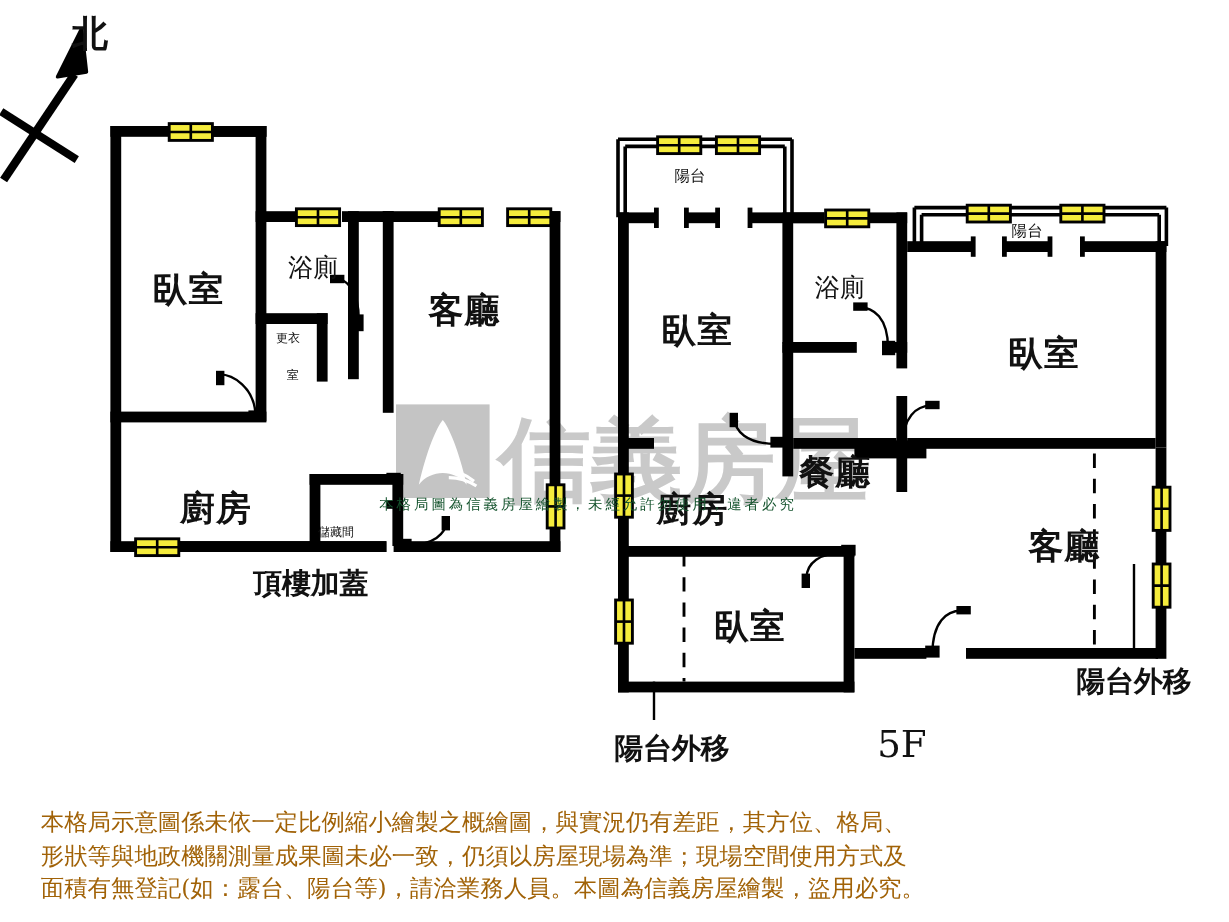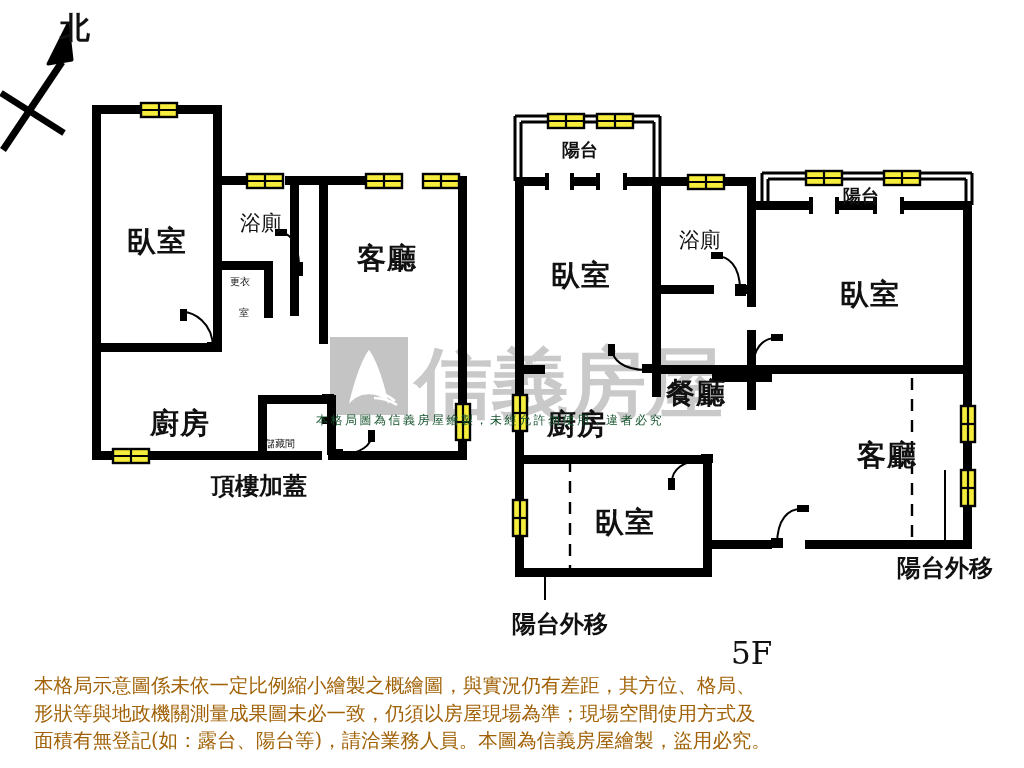--- a/index.html
+++ b/index.html
@@ -6,23 +6,23 @@
   body{
     width:1024px;height:768px;position:relative;overflow:hidden;
     font-family:"DejaVu Sans","Liberation Sans",sans-serif;
     color:#000;
   }
   #plan{position:absolute;left:0;top:0;width:1024px;height:768px;}
   .lbl{position:absolute;white-space:nowrap;font-family:"DejaVu Serif","Liberation Serif",serif;color:#111;}
   .room-lg{font-size:29px;font-weight:700;letter-spacing:1px;}
   .room-md{font-size:21px;font-weight:500;}
   .room-sm{font-size:10px;font-weight:500;margin-top:16px;}
-  .room-xs{font-size:18px;font-weight:700;}
+  .room-xs{font-size:13px;font-weight:400;}
   .cap{font-size:24px;font-weight:700;text-align:center;}
-  .floor{font-size:31px;font-weight:400;font-family:"DejaVu Serif","Liberation Serif",serif;margin-top:32px;}
+  .floor{font-size:31px;font-weight:400;font-family:"DejaVu Serif","Liberation Serif",serif;}
   .north{font-size:30px;font-weight:700;font-family:"DejaVu Serif","Liberation Serif",serif;}
   #disclaimer{
     position:absolute;left:34px;top:672px;width:960px;
     font-family:"DejaVu Serif","Liberation Serif",serif;
     font-size:19.5px;line-height:1.42;color:#a16207;letter-spacing:0px;
   }
   #disclaimer div{white-space:nowrap;}
   .wm-sub{
     position:absolute;left:316px;top:412px;
     font-family:"DejaVu Serif","Liberation Serif",serif;

